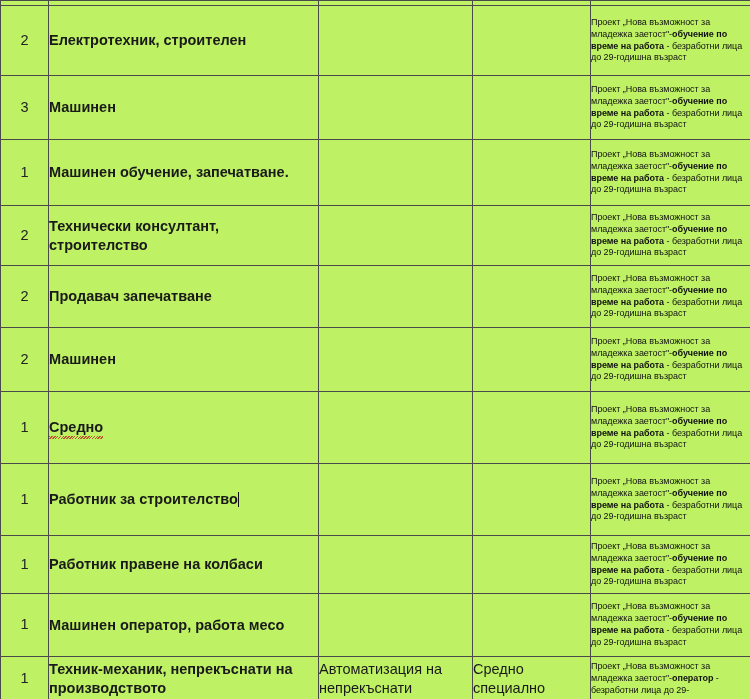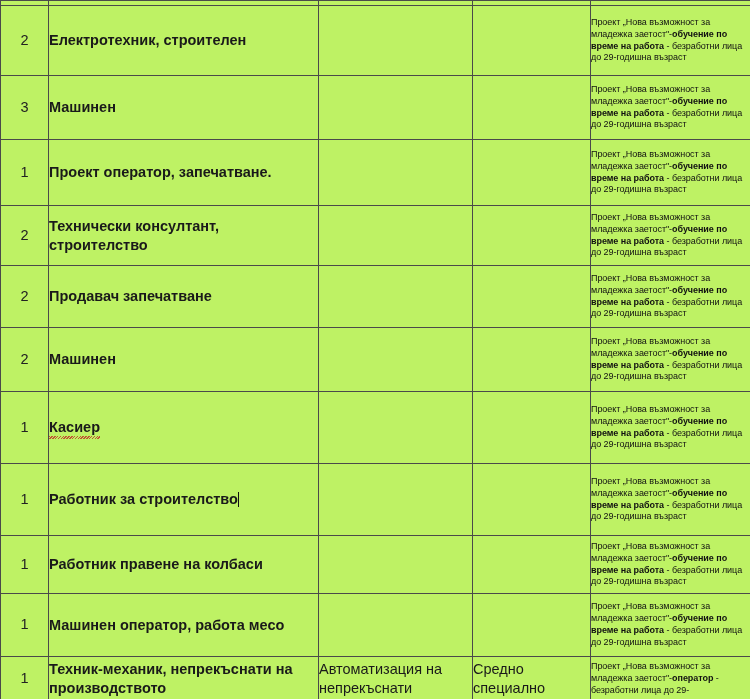--- a/index.html
+++ b/index.html
@@ -131,21 +131,21 @@
       </tr>
       <tr style="height: 64px;">
         <td class="cell-count">3</td>
         <td class="cell-pos"><span>Машинен</span></td>
         <td class="cell-spec"></td>
         <td class="cell-edu"></td>
         <td class="cell-proj"><span>Проект „Нова възможност за младежка заетост"-</span><b>обучение по време на работа</b><span> - безработни лица до 29-годишна възраст</span></td>
       </tr>
       <tr style="height: 66px;">
         <td class="cell-count">1</td>
-        <td class="cell-pos"><span>Проект оператор, запечатване.</span></td>
+        <td class="cell-pos"><span>Машинен обучение, запечатване.</span></td>
         <td class="cell-spec"></td>
         <td class="cell-edu"></td>
         <td class="cell-proj"><span>Проект „Нова възможност за младежка заетост"-</span><b>обучение по време на работа</b><span> - безработни лица до 29-годишна възраст</span></td>
       </tr>
       <tr style="height: 60px;">
         <td class="cell-count">2</td>
         <td class="cell-pos"><span>Технически консултант, строителство</span></td>
         <td class="cell-spec"></td>
         <td class="cell-edu"></td>
         <td class="cell-proj"><span>Проект „Нова възможност за младежка заетост"-</span><b>обучение по време на работа</b><span> - безработни лица до 29-годишна възраст</span></td>
@@ -159,21 +159,21 @@
       </tr>
       <tr style="height: 64px;">
         <td class="cell-count">2</td>
         <td class="cell-pos"><span>Машинен</span></td>
         <td class="cell-spec"></td>
         <td class="cell-edu"></td>
         <td class="cell-proj"><span>Проект „Нова възможност за младежка заетост"-</span><b>обучение по време на работа</b><span> - безработни лица до 29-годишна възраст</span></td>
       </tr>
       <tr style="height: 72px;">
         <td class="cell-count">1</td>
-        <td class="cell-pos"><span class="spell">Касиер</span></td>
+        <td class="cell-pos"><span class="spell">Средно</span></td>
         <td class="cell-spec"></td>
         <td class="cell-edu"></td>
         <td class="cell-proj"><span>Проект „Нова възможност за младежка заетост"-</span><b>обучение по време на работа</b><span> - безработни лица до 29-годишна възраст</span></td>
       </tr>
       <tr style="height: 72px;">
         <td class="cell-count">1</td>
         <td class="cell-pos"><span>Работник за строителство</span><span class="caret"></span></td>
         <td class="cell-spec"></td>
         <td class="cell-edu"></td>
         <td class="cell-proj"><span>Проект „Нова възможност за младежка заетост"-</span><b>обучение по време на работа</b><span> - безработни лица до 29-годишна възраст</span></td>

